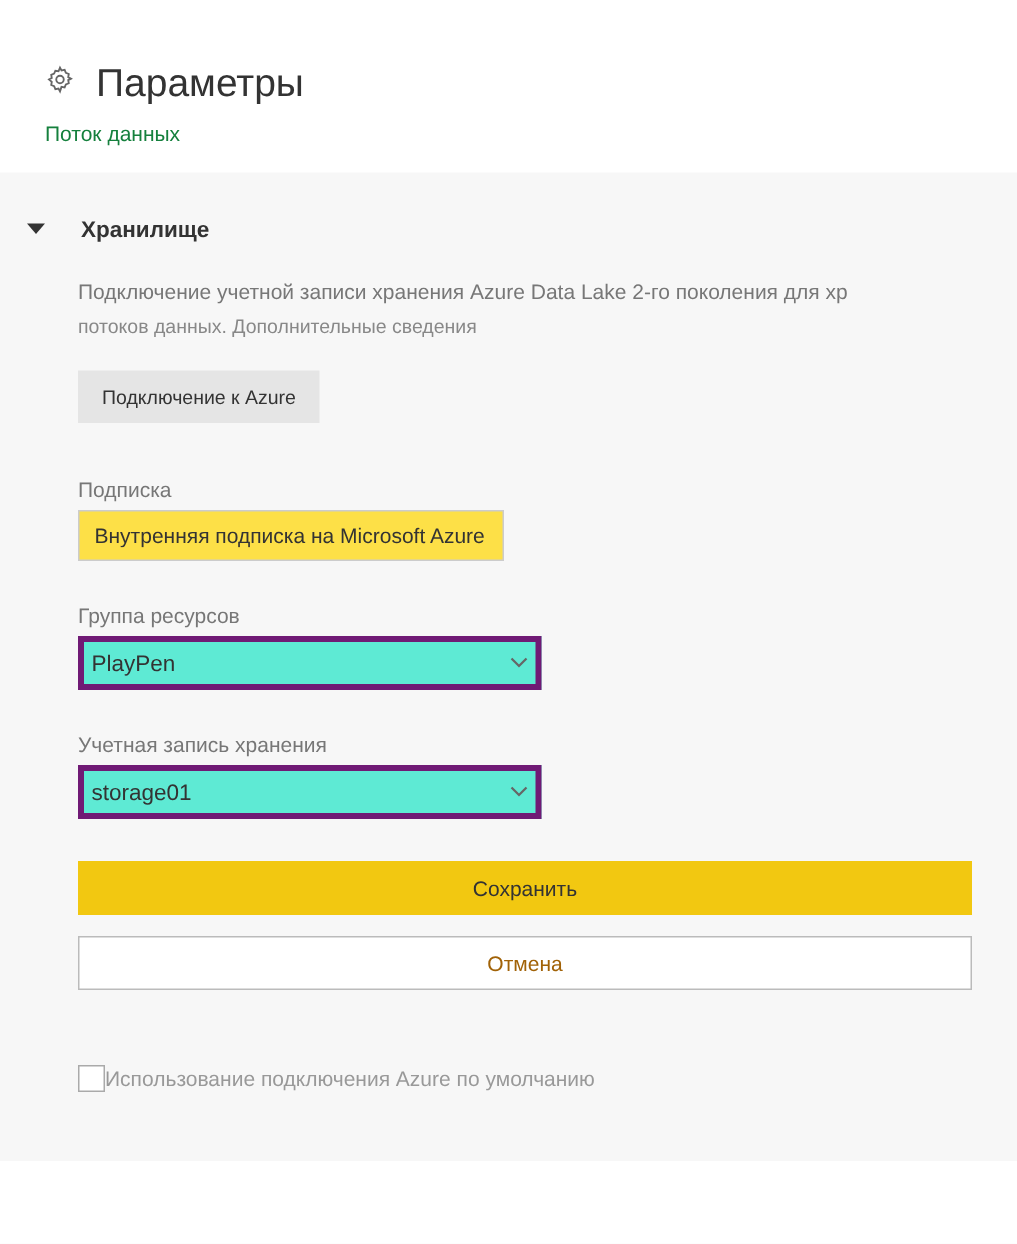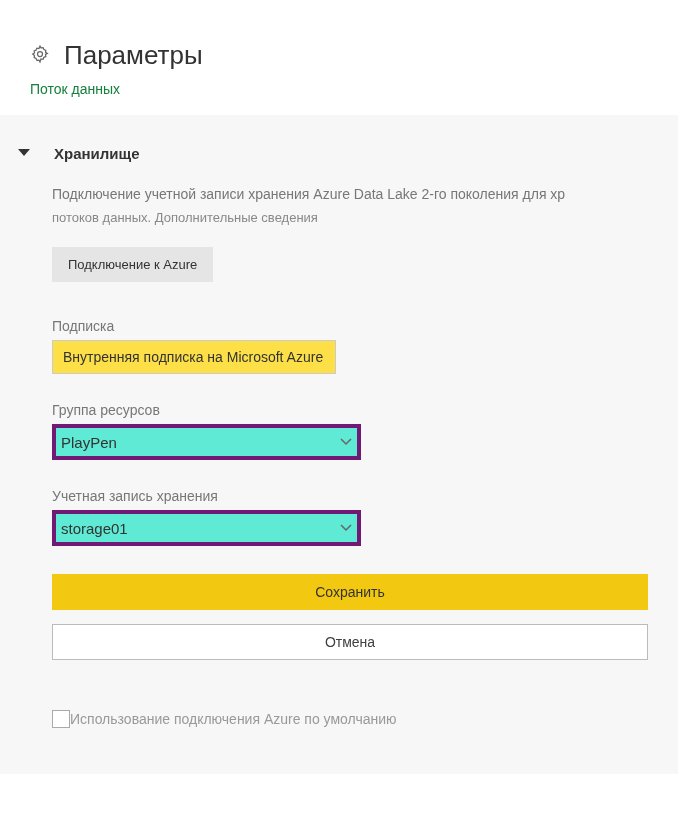--- a/index.html
+++ b/index.html
@@ -149,21 +149,21 @@
   .btn-save {
     background: #f2c811;
     color: #333;
     border: none;
     font-size: 14px;
     padding: 10px 12px;
     cursor: pointer;
   }
   .btn-cancel {
     background: #fff;
-    color: #404040;
+    color: #a16207;
     border: 1px solid #bbb;
     font-size: 14px;
     padding: 9px 18px;
     cursor: pointer;
   }
   .checkbox-row {
     display: flex;
     align-items: center;
     gap: 0;
   }

